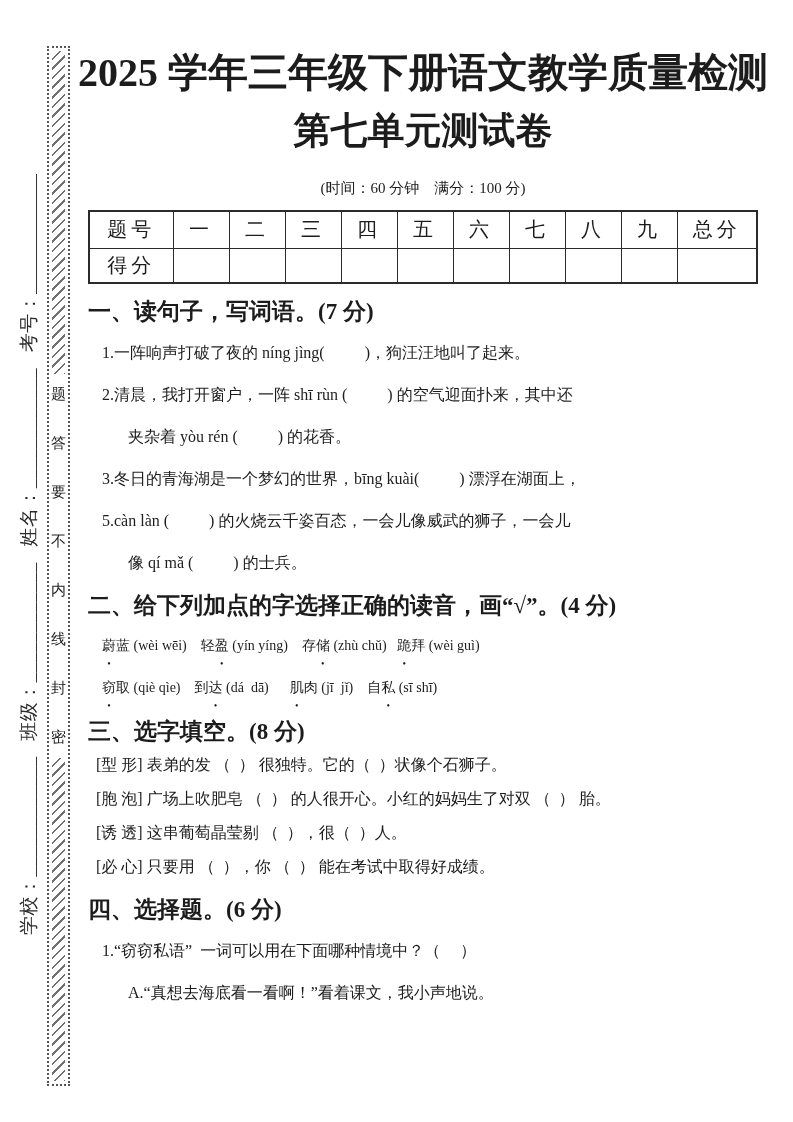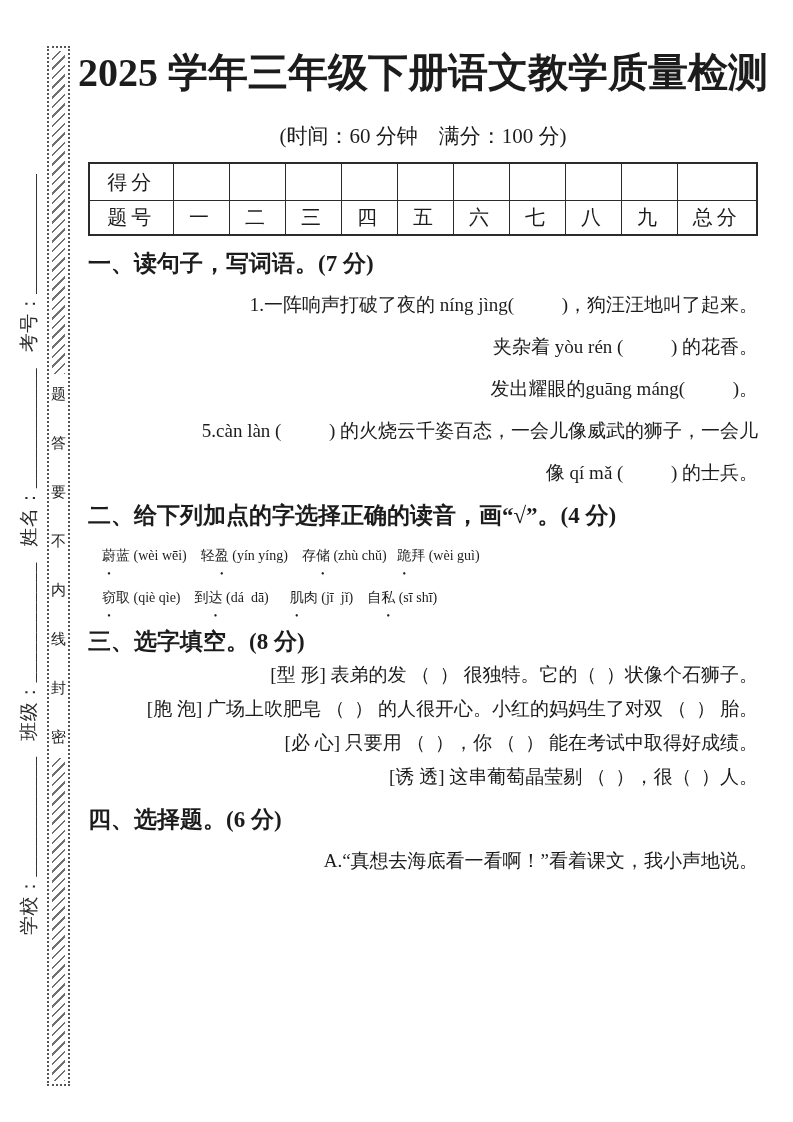--- a/index.html
+++ b/index.html
@@ -24,34 +24,34 @@
   }
   .seal-chars{
     display:flex;flex-direction:column;gap:34px;padding:10px 0;
     font-size:15px;line-height:1;color:#222;
   }
   
   .main{position:absolute;left:88px;top:0;width:670px;}
   .header{padding-top:50px;text-align:center;}
   .title{font-size:40px;line-height:1.15;font-weight:bold;letter-spacing:0;margin:0 -12px;white-space:nowrap;}
   .subtitle{font-size:37px;line-height:1.15;font-weight:bold;margin-top:14px;}
-  .meta{font-size:21px;margin-top:26px;white-space:pre;}
+  .meta{font-size:15px;margin-top:26px;white-space:pre;}
   
   table.score{border-collapse:collapse;margin-top:12px;width:668px;table-layout:fixed;}
   table.score td{
     border:1px solid #2b2b2b;text-align:center;font-size:20px;
     letter-spacing:4px;padding:0;
   }
   table.score{border:2px solid #2b2b2b;}
   table.score tr:first-child td{height:36px;}
   table.score tr:last-child td{height:33px;}
   
   .sec-heading{font-size:23px;font-weight:bold;line-height:28px;margin-top:14px;white-space:pre;}
   .s1{margin-top:10px;}
-  .line{font-size:19px;line-height:30px;margin-top:12px;white-space:pre-wrap;padding-left:14px;text-align:right;}
+  .line{font-size:16px;line-height:30px;margin-top:12px;white-space:pre-wrap;padding-left:14px;}
   .cont{padding-left:40px;}
   .py-row{font-size:14px;line-height:32px;margin-top:10px;white-space:pre;padding-left:14px;}
   .s3 .line{margin-top:4px;padding-left:8px;}
   .dot-char{position:relative;display:inline-block;}
   .dot-char::after{
     content:"•";position:absolute;left:50%;bottom:-7px;transform:translateX(-50%);
     font-size:10px;line-height:10px;color:#1c1c1c;
   }
 </style>
 </head>
@@ -71,88 +71,91 @@
     <span>封</span>
     <span>密</span>
   </div>
   <div class="hatch"></div>
 </div>
 
 <div class="main">
 
   <div class="header">
     <div class="title">2025 学年三年级下册语文教学质量检测</div>
+    <div class="subtitle">第七单元测试卷</div>
     <div class="meta">(时间：60 分钟    满分：100 分)</div>
   </div>
 
   <table class="score">
     <colgroup>
       <col style="width:84px">
         <col style="width:56px">
         <col style="width:56px">
         <col style="width:56px">
       <col style="width:56px">
         <col style="width:56px">
         <col style="width:56px">
         <col style="width:56px">
       <col style="width:56px">
         <col style="width:56px">
         <col style="width:80px">
     </colgroup>
     <tbody>
         <tr>
+      <td>题号</td>
+      <td>一</td>
+      <td>二</td>
+      <td>三</td>
+      <td>四</td>
+      <td>五</td>
+      <td>六</td>
+      <td>七</td>
+      <td>八</td>
+      <td>九</td>
+      <td>总分</td>
+    </tr>
+    <tr>
       <td>得分</td>
       <td></td>
       <td></td>
       <td></td>
       <td></td>
       <td></td>
       <td></td>
       <td></td>
       <td></td>
       <td></td>
       <td></td>
     </tr>
-    <tr>
-      <td>题号</td>
-      <td>一</td>
-      <td>二</td>
-      <td>三</td>
-      <td>四</td>
-      <td>五</td>
-      <td>六</td>
-      <td>七</td>
-      <td>八</td>
-      <td>九</td>
-      <td>总分</td>
-    </tr>
   </tbody>
     </table>
 
   <div class="section s1">
     <div class="sec-heading">一、读句子，写词语。(7 分)</div>
     <div class="line">1.一阵响声打破了夜的 níng jìng(          )，狗汪汪地叫了起来。</div>
+    <div class="line">2.清晨，我打开窗户，一阵 shī rùn (          ) 的空气迎面扑来，其中还</div>
     <div class="line cont">夹杂着 yòu rén (          ) 的花香。</div>
-    <div class="line cont">发出耀眼的guāng máng(          )。</div>
+    <div class="line">3.冬日的青海湖是一个梦幻的世界，bīng kuài(          ) 漂浮在湖面上，</div>
     <div class="line">5.càn làn (          ) 的火烧云千姿百态，一会儿像威武的狮子，一会儿</div>
     <div class="line cont">像 qí mǎ (          ) 的士兵。</div>
   </div>
 
   <div class="section s2">
     <div class="sec-heading">二、给下列加点的字选择正确的读音，画“√”。(4 分)</div>
     <div class="py-row"><span class="dot-char">蔚</span><span>蓝 (wèi wēi)    </span><span>轻</span><span class="dot-char">盈</span><span> (yín yíng)    </span><span>存</span><span class="dot-char">储</span><span> (zhù chǔ)   </span><span class="dot-char">跪</span><span>拜 (wèi guì)</span></div>
     <div class="py-row"><span class="dot-char">窃</span><span>取 (qiè qìe)    </span><span>到</span><span class="dot-char">达</span><span> (dá  dā)      </span><span class="dot-char">肌</span><span>肉 (jī  jǐ)    </span><span>自</span><span class="dot-char">私</span><span> (sī shī)</span></div>
   </div>
 
   <div class="section s3">
     <div class="sec-heading">三、选字填空。(8 分)</div>
     <div class="line">[型 形] 表弟的发 （  ） 很独特。它的（  ）状像个石狮子。</div>
     <div class="line">[胞 泡] 广场上吹肥皂 （  ） 的人很开心。小红的妈妈生了对双 （  ） 胎。</div>
+    <div class="line">[诱 透] 这串葡萄晶莹剔 （  ），很（  ）人。</div>
     <div class="line">[必 心] 只要用 （  ），你 （  ） 能在考试中取得好成绩。</div>
-    <div class="line">[诱 透] 这串葡萄晶莹剔 （  ），很（  ）人。</div>
   </div>
 
   <div class="section s4">
     <div class="sec-heading">四、选择题。(6 分)</div>
+    <div class="line">1.“窃窃私语”  一词可以用在下面哪种情境中？（     ）</div>
     <div class="line cont">A.“真想去海底看一看啊！”看着课文，我小声地说。</div>
   </div>
 
 </div>
 
 </body></html>

